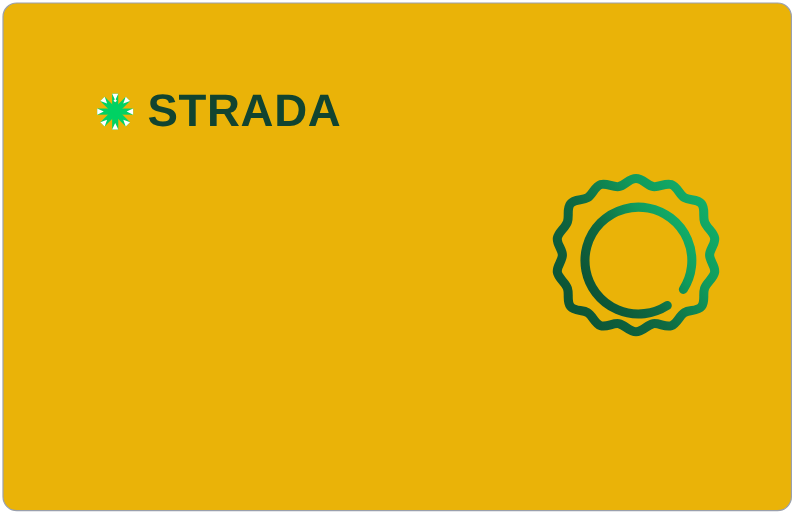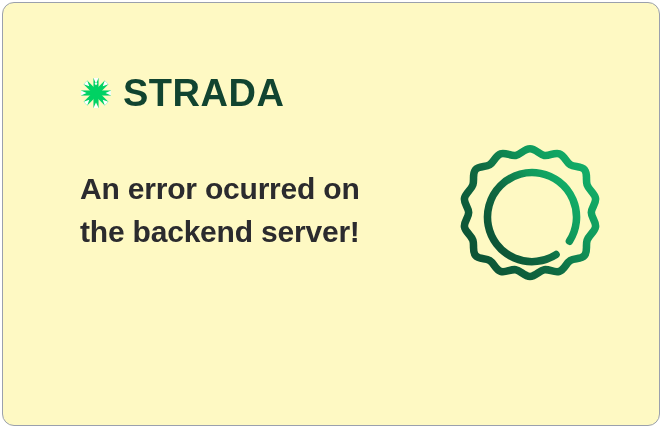--- a/index.html
+++ b/index.html
@@ -17,21 +17,21 @@
   }
 
   
   .card {
     position: absolute;
     left: 2px;
     top: 2px;
     width: 658px;
     height: 424px;
     box-sizing: border-box;
-    background: #fef9c3;
+    background: #eab308;
     border: 1px solid #9aa0ad;
     border-radius: 12px;
   }
 
   
   .brand {
     position: absolute;
     left: 76px;
     top: 70px;
     display: flex;
@@ -115,21 +115,20 @@
           <g fill="#ffffff">
             <rect x="28" y="28" width="6" height="6" transform="rotate(45 50 50)"></rect>
           </g>
         </g>
       </svg>
     </span>
 
     <span class="brand-word">STRADA</span>
   </div>
 
-  <h1 class="message">An error ocurred on the backend server!</h1>
 
   <div class="gear">
     <svg viewBox="0 0 200 200" xmlns="http://www.w3.org/2000/svg" aria-hidden="true">
       <defs>
         <linearGradient id="gearGrad" x1="0.08" y1="0.78" x2="0.95" y2="0.18">
           <stop offset="0%" stop-color="#0d5536"></stop>
           <stop offset="38%" stop-color="#0f6a42"></stop>
           <stop offset="72%" stop-color="#109a5c"></stop>
           <stop offset="100%" stop-color="#12ad68"></stop>
         </linearGradient>

